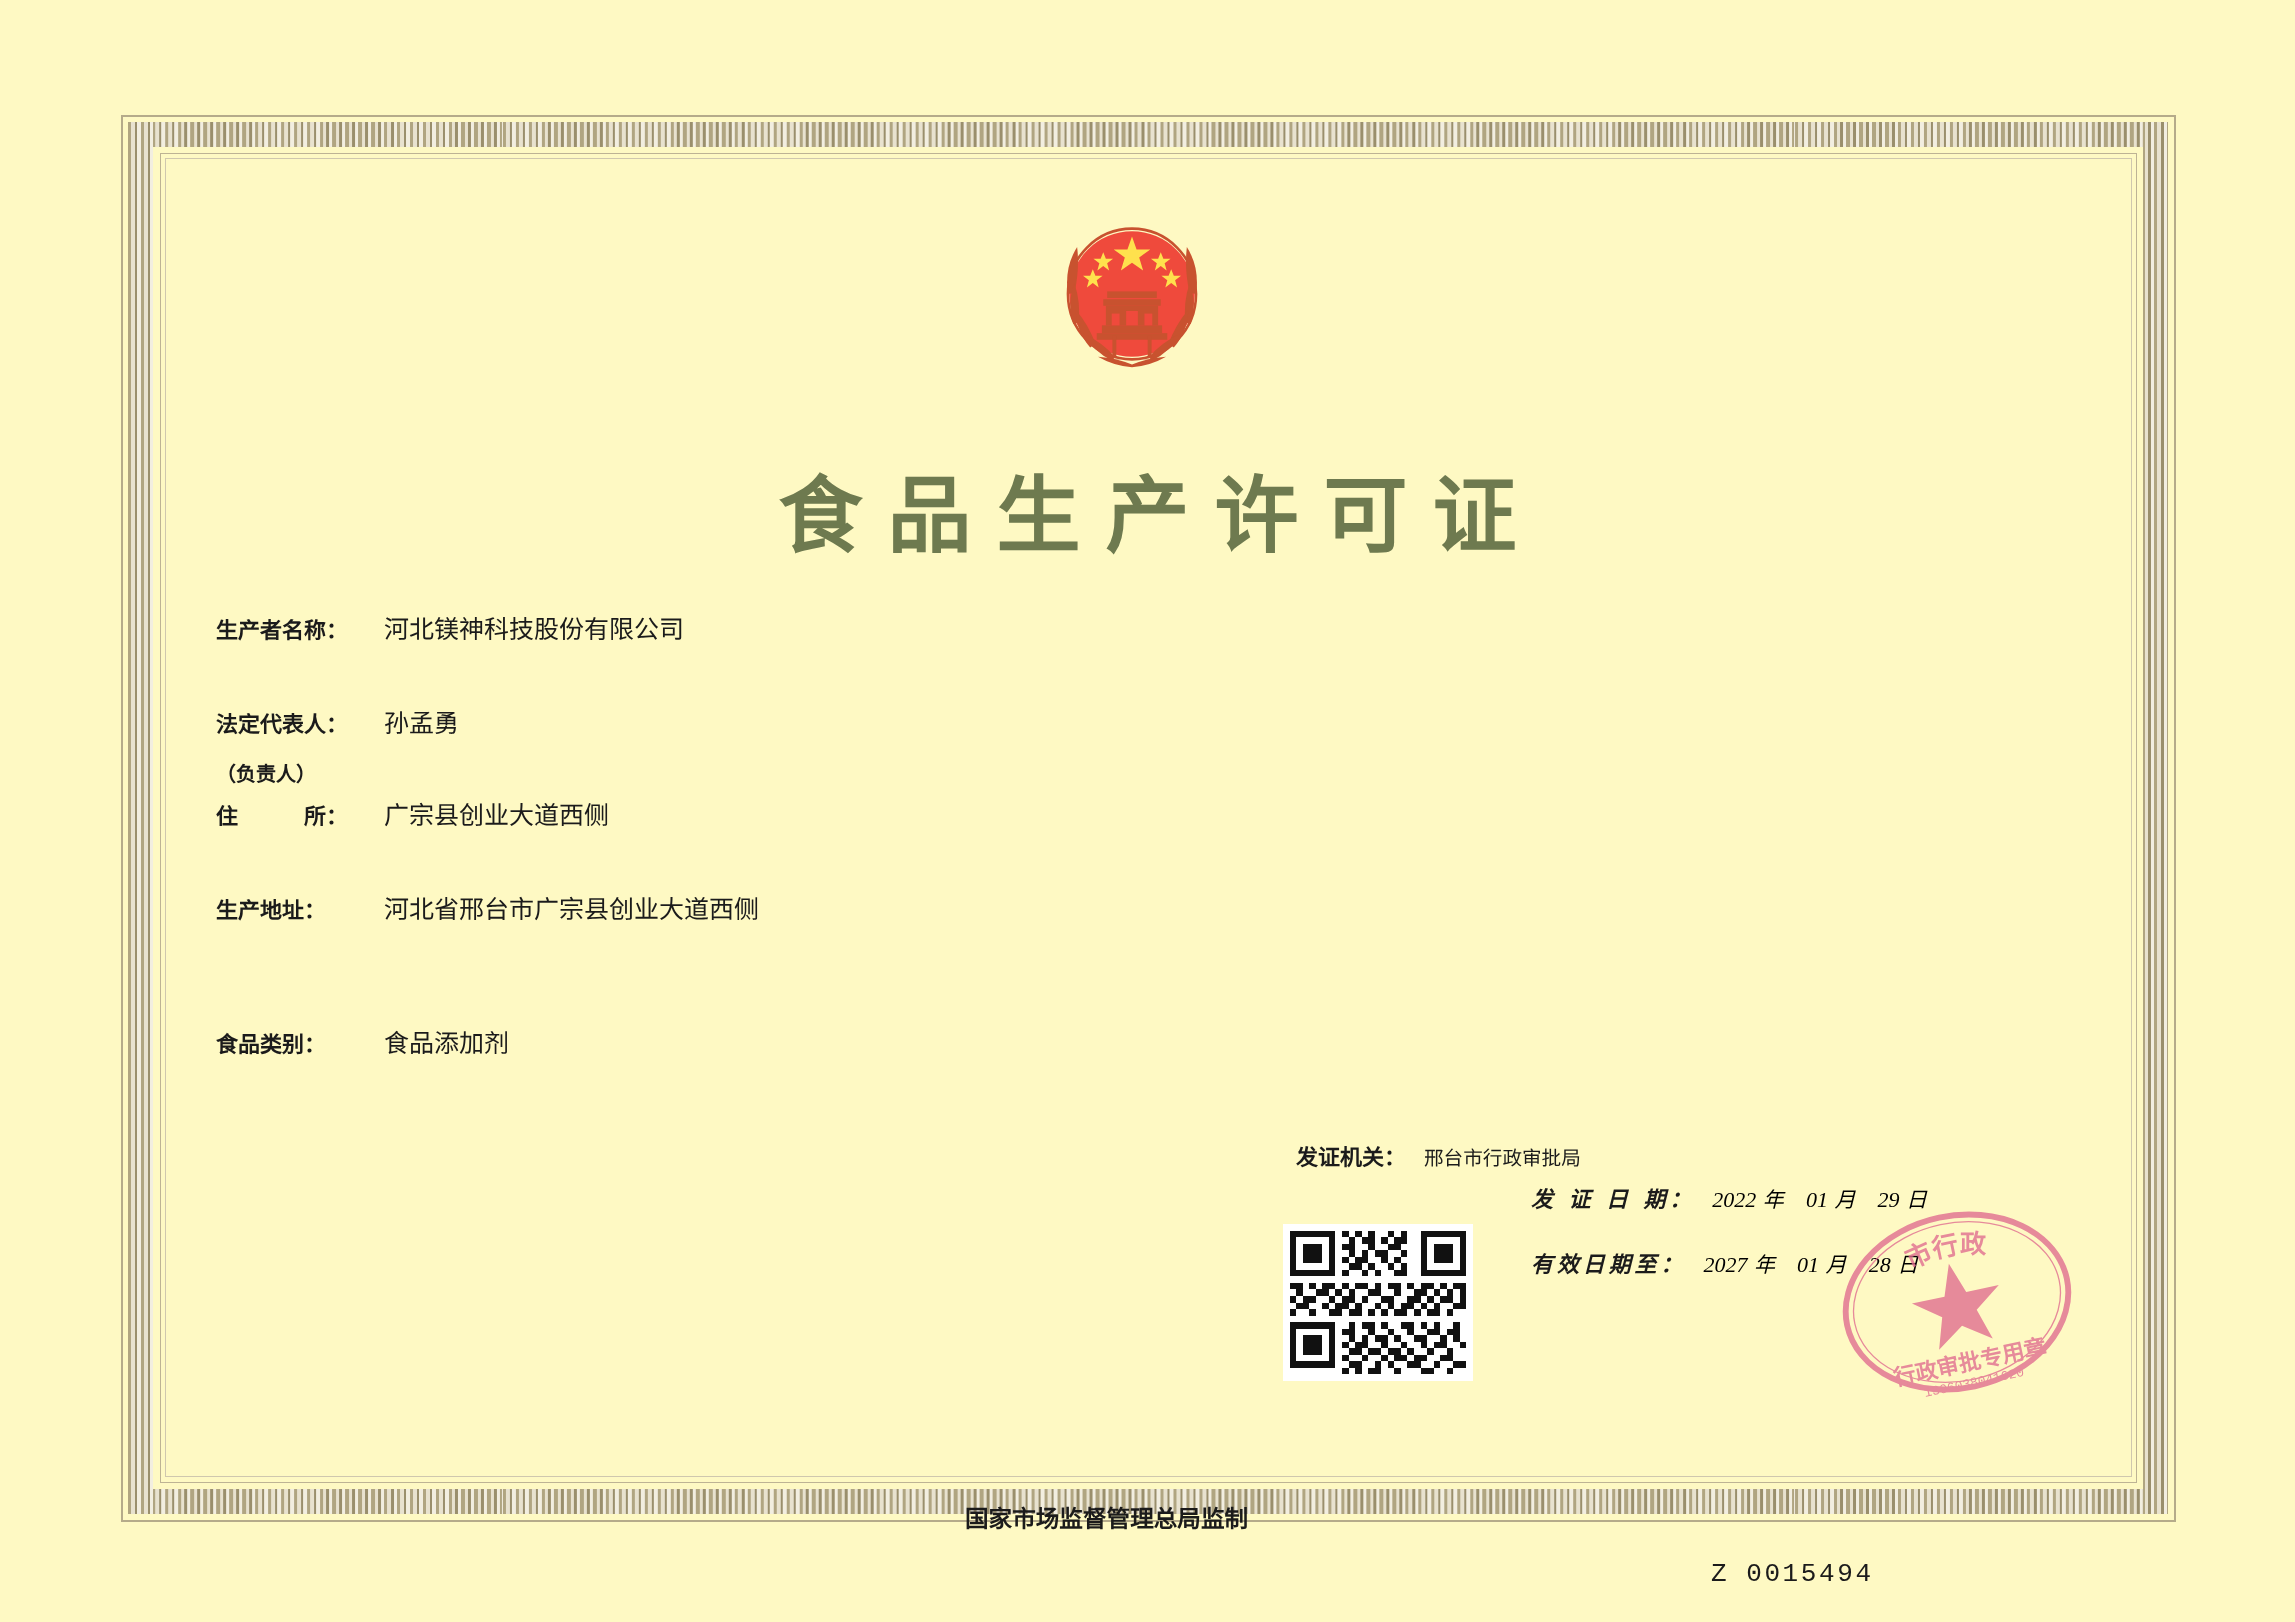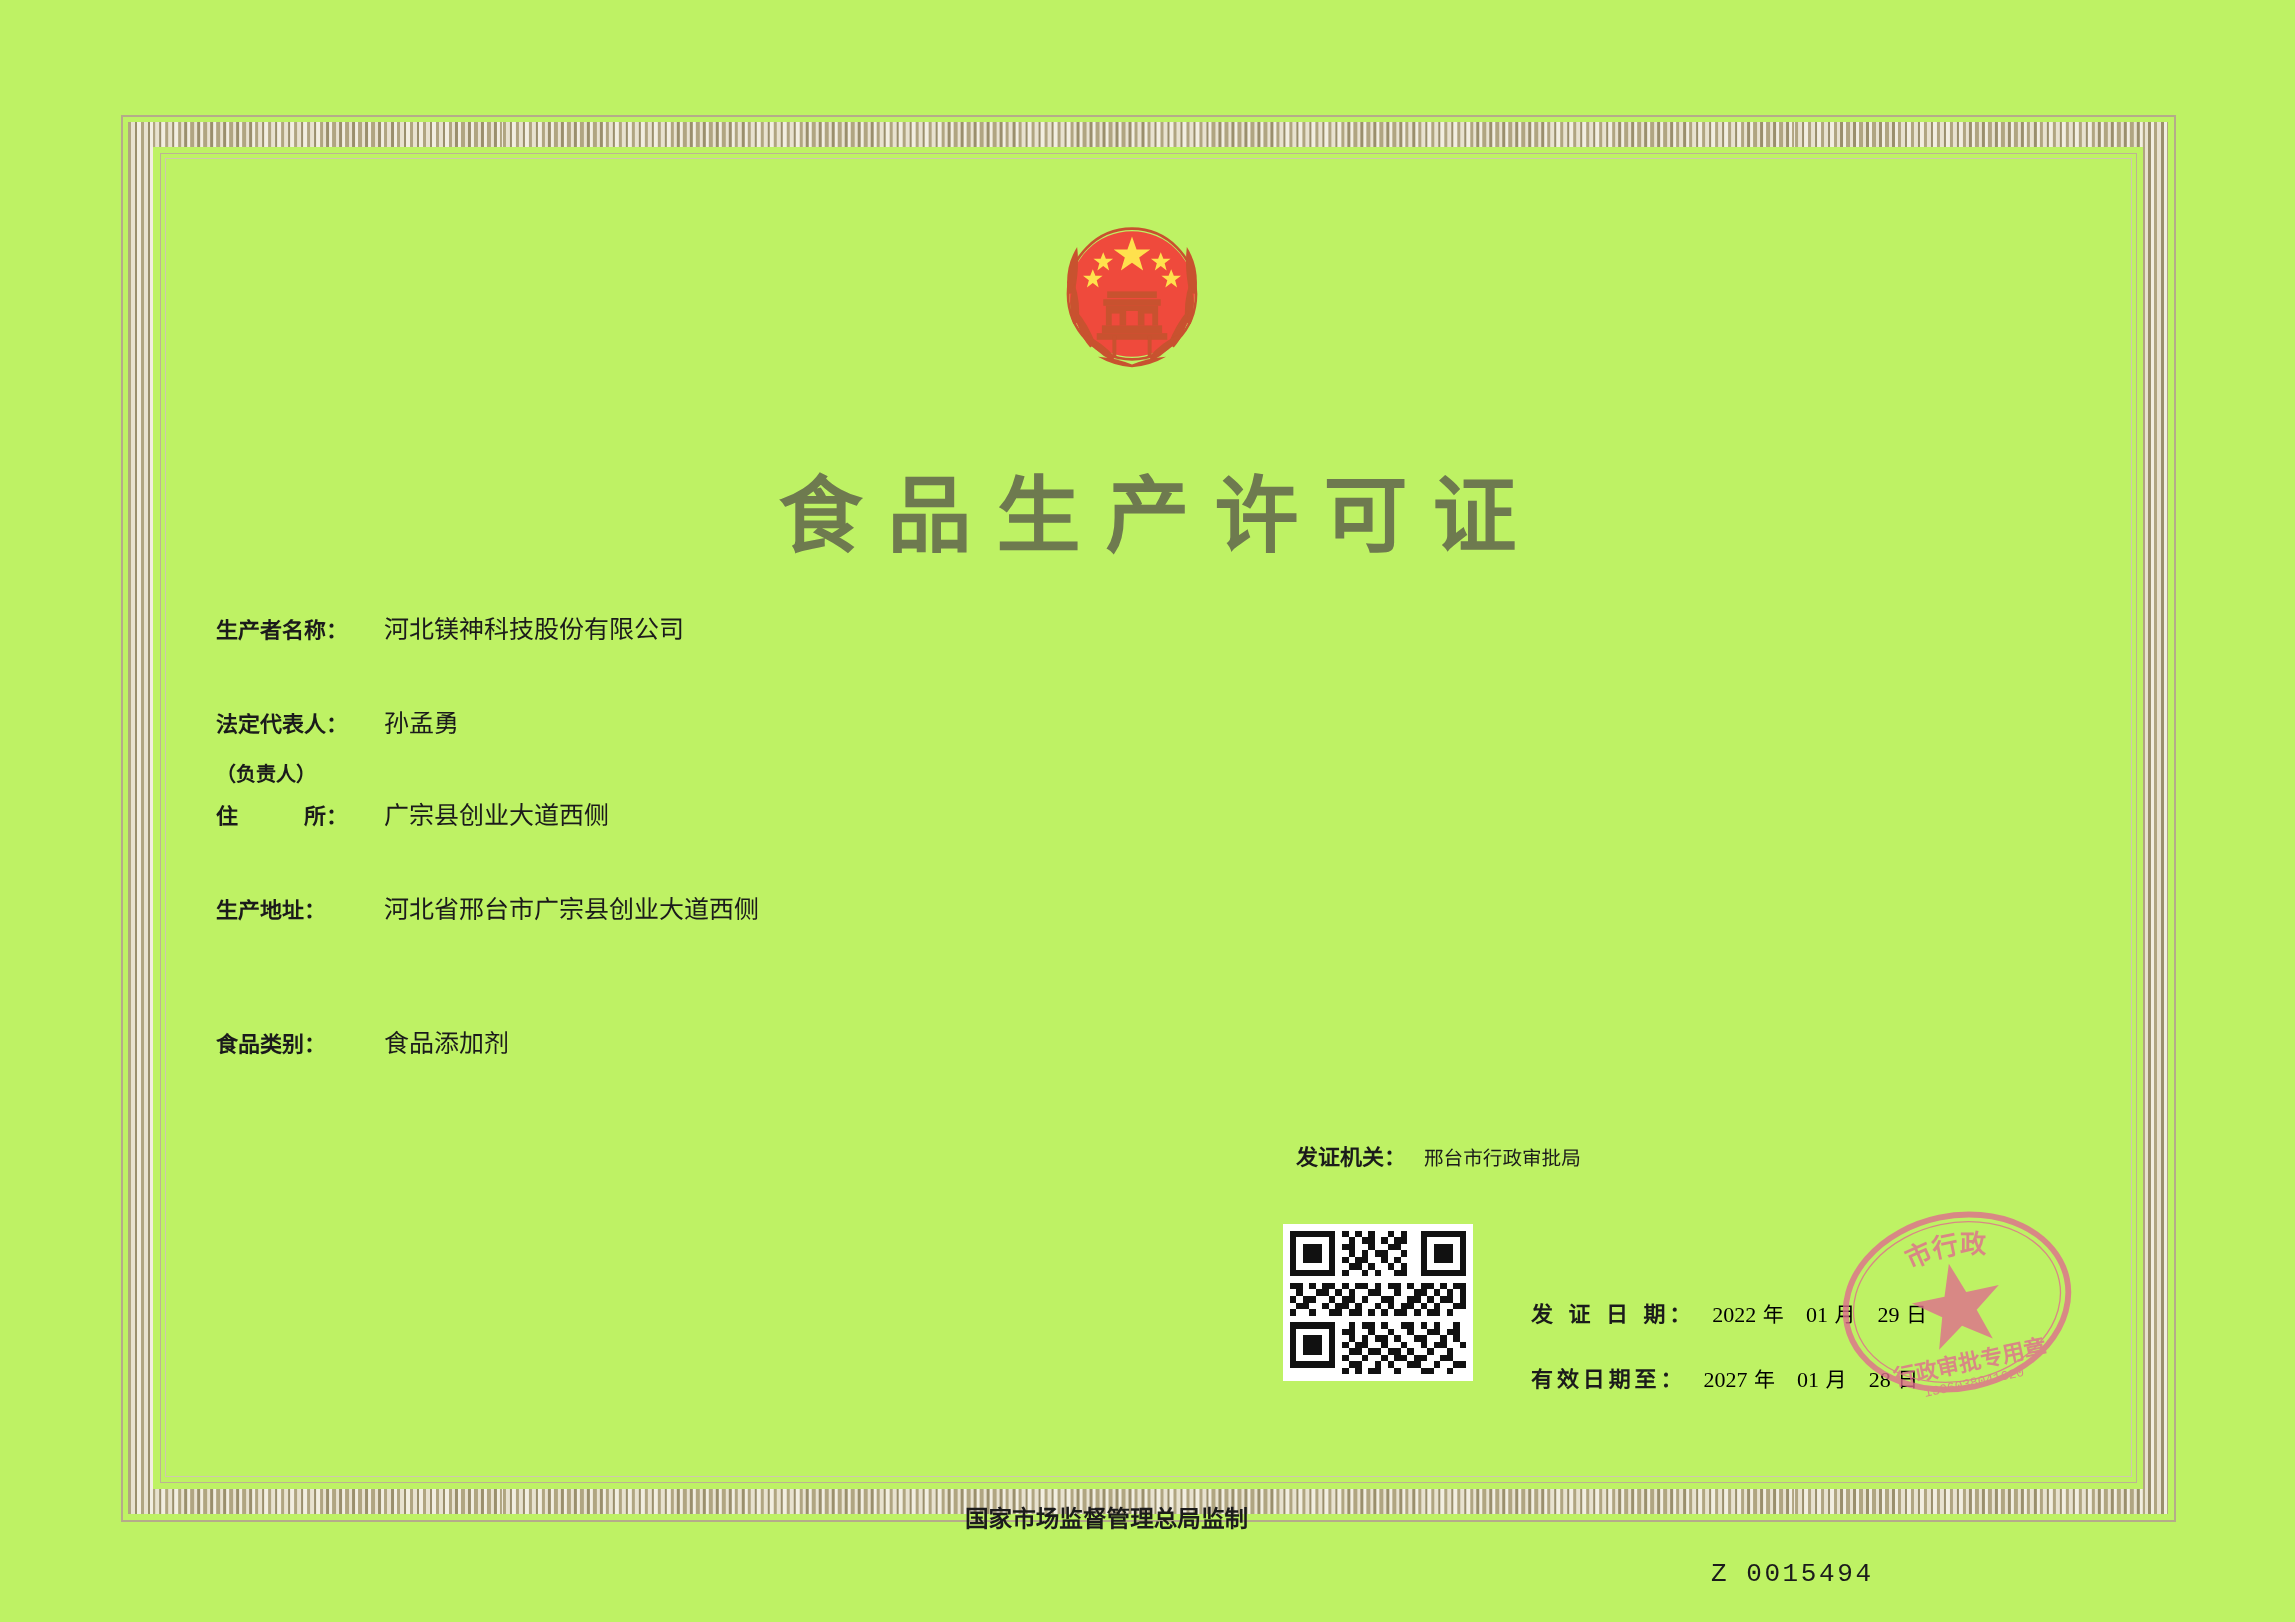--- a/index.html
+++ b/index.html
@@ -14,21 +14,21 @@
     position: relative;
     overflow: hidden;
   }
 
   
   .cert-page {
     position: absolute;
     left: 0; top: 0;
     width: 2295px;
     height: 1623px;
-    background: #bef264;
+    background: #fef9c3;
   }
 
   .border-outer {
     position: absolute;
     left: 121px;
     top: 115px;
     width: 2055px;
     height: 1407px;
     border: 2px solid #b5ab8a;
     box-sizing: border-box;
@@ -179,22 +179,23 @@
     font-size: 19.6px;
     color: #1b1b1b;
     margin-left: 18px;
     white-space: nowrap;
   }
 
   
   .date-block {
     position: absolute;
     left: 1531px;
-    top: 1296px;
+    top: 1181px;
     width: 654px;
+    font-style: italic;
   }
   .date-row {
     display: flex;
     align-items: baseline;
     margin-bottom: 33px;
     white-space: nowrap;
   }
   .date-label {
     font-family: "DejaVu Sans", "Liberation Sans", sans-serif;
     font-weight: bold;

